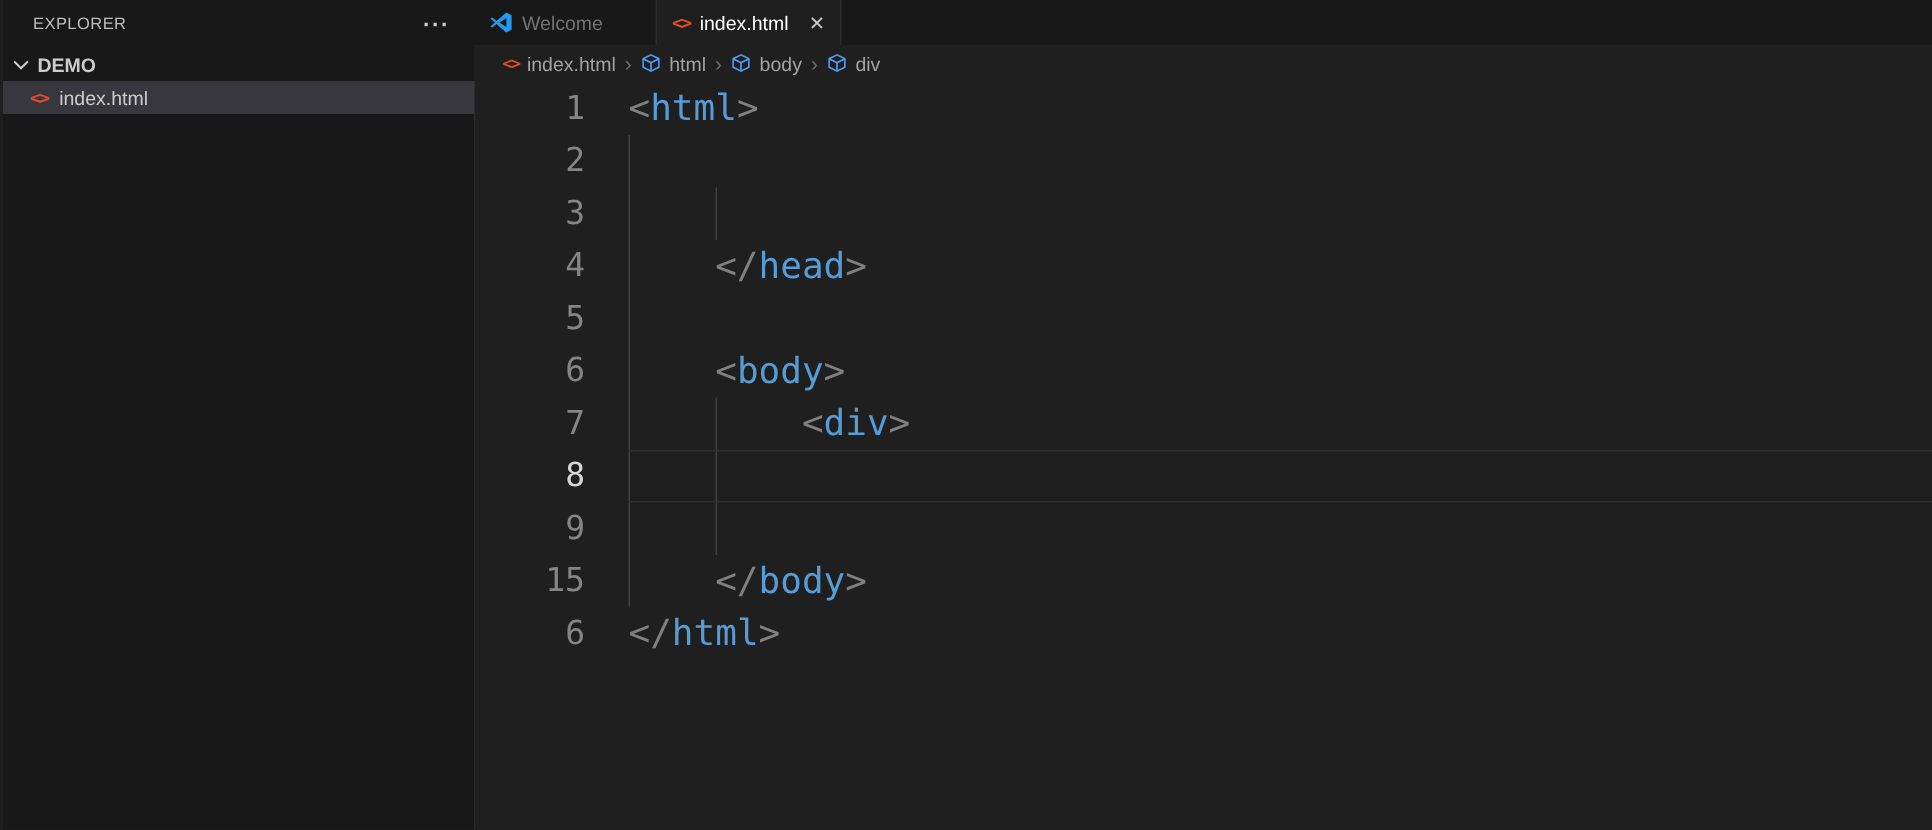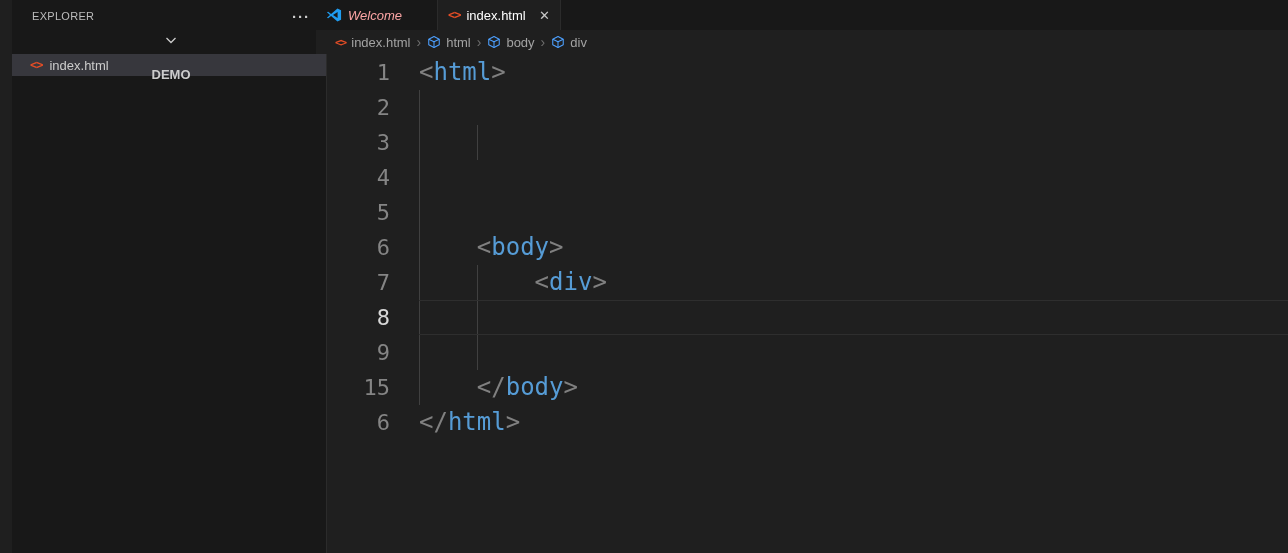--- a/index.html
+++ b/index.html
@@ -7,56 +7,56 @@
   body {
     position:relative;
     background:#1f1f1f;
     font-family:"Liberation Sans", sans-serif;
     color:#cccccc;
     -webkit-font-smoothing:antialiased;
   }
 
   
   .sidebar {
-    position:absolute; left:12px; top:0; bottom:0; width:315px;
+    position:absolute; left:2px; top:0; bottom:0; width:315px;
     background:#181818; border-right:1px solid #2b2b2b;
   }
   .sb-header {
     height:32px; display:flex; align-items:center; justify-content:space-between;
     padding:0 16px 0 20px;
   }
   .sb-title { font-size:11px; color:#bcbcbc; letter-spacing:.3px; }
   .more-actions {
     color:#cccccc; font-size:15px; font-weight:700; letter-spacing:1px;
     cursor:pointer; line-height:1;
   }
   .folder-row {
-    height:22px; display:flex; align-items:center; gap:19px;
-    padding-left:4px; font-size:13px; font-weight:700; color:#cccccc; cursor:pointer;flex-direction:column;
+    height:22px; display:flex; align-items:center; gap:3px;
+    padding-left:4px; font-size:13px; font-weight:700; color:#cccccc; cursor:pointer;
   }
   .file-row {
     height:22px; display:flex; align-items:center; gap:7px;
     padding-left:18px; font-size:13px; color:#cccccc; cursor:pointer;
   }
   .file-row.selected { background:#37373d; }
   .html-glyph {
     font-family:"DejaVu Sans Mono", monospace;
     font-weight:700; color:#e44d26; font-size:12px; letter-spacing:-1px;
     line-height:1;
   }
 
   
   .main { position:absolute; left:316px; top:0; right:0; bottom:0; }
 
   .tabbar { height:30px; background:#181818; display:flex; }
   .tab {
     display:flex; align-items:center; gap:6px; padding:0 10px;
     font-size:13px; border-right:1px solid #2b2b2b; cursor:pointer; height:30px;
   }
-  .tab.inactive { background:#181818; color:#fca5a5; width:122px;font-style:italic; }
+  .tab.inactive { background:#181818; color:#737373; width:122px; }
   .tab.active   { background:#1f1f1f; color:#ffffff; width:123px; }
   .tab-close { margin-left:auto; color:#c8c8c8; font-size:13px; line-height:1; cursor:pointer; }
 
   .breadcrumbs {
     height:24px; display:flex; align-items:center; gap:5px;
     padding-left:19px; font-size:13px; color:#a3a3a3; background:#1f1f1f;
   }
   .bc-item { display:flex; align-items:center; gap:5px; cursor:pointer; }
   .bc-sep { color:#6e6e6e; font-size:14px; margin:0 1px; }
   .bc-item .html-glyph { font-size:11px; }
@@ -186,20 +186,21 @@
           <span class="line-content"><span class="tk-p">&lt;</span><span class="tk-t">html</span><span class="tk-p">&gt;</span></span>
         </div>
         <div class="code-line">
           <span class="line-num">2</span>
         </div>
         <div class="code-line">
           <span class="line-num">3</span>
         </div>
         <div class="code-line">
           <span class="line-num">4</span>
+          <span class="line-content"><span class="tk-p">    &lt;/</span><span class="tk-t">head</span><span class="tk-p">&gt;</span></span>
         </div>
         <div class="code-line">
           <span class="line-num">5</span>
           <span class="line-content"></span>
         </div>
         <div class="code-line">
           <span class="line-num">6</span>
           <span class="line-content"><span class="tk-p">    &lt;</span><span class="tk-t">body</span><span class="tk-p">&gt;</span></span>
         </div>
         <div class="code-line">

